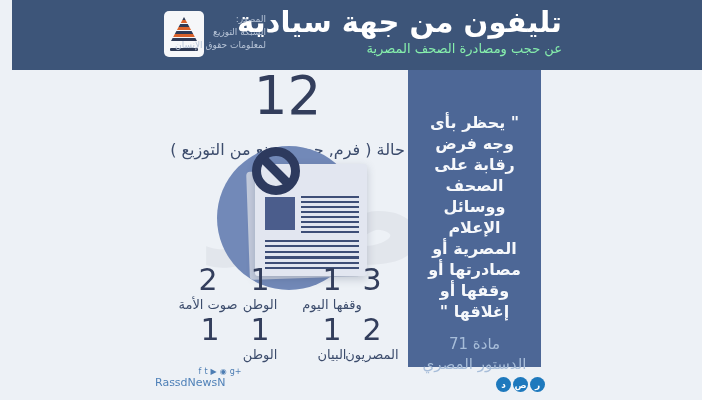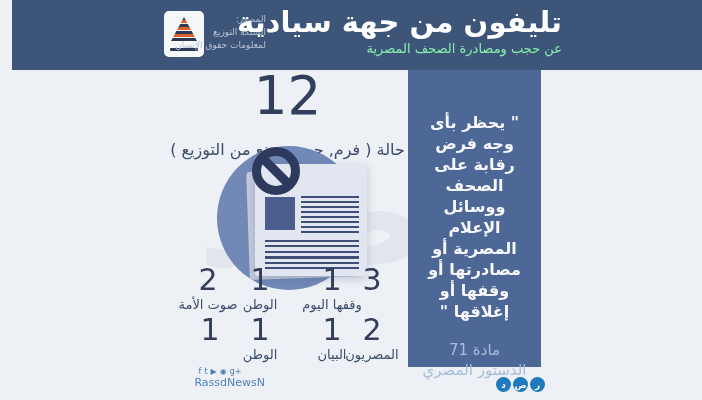--- a/index.html
+++ b/index.html
@@ -43,26 +43,26 @@
 
   
   .stat{position:absolute;width:96px;text-align:center;z-index:2;}
   .stat-num{color:#333e5c;font-size:30px;line-height:30px;font-weight:500;}
   .stat-label{color:#3c4c6c;font-size:13px;line-height:15px;margin-top:2px;direction:rtl;white-space:nowrap;}
 
   
   .quote-panel{position:absolute;left:408px;top:70px;width:133px;height:297px;background:#4d6796;z-index:2;
     box-sizing:border-box;padding:42px 8px 0 8px;direction:rtl;text-align:center;}
   .quote-text{color:#f6f8fb;font-size:16px;font-weight:bold;line-height:21px;}
-  .quote-attr{margin-top:18px;color:#a7bdd9;font-size:15px;line-height:20px;}
+  .quote-attr{margin-top:12px;color:#a7bdd9;font-size:15px;line-height:20px;}
 
   
   .social-row{position:absolute;left:190px;top:367px;width:60px;display:flex;gap:3px;justify-content:center;
     color:#4d7db3;font-size:8px;line-height:9px;}
-  .handle{position:absolute;left:155px;top:376px;width:110px;text-align:right;color:#4f81b8;font-size:11px;line-height:13px;}
+  .handle{position:absolute;left:155px;top:376px;width:110px;text-align:left;color:#4f81b8;font-size:11px;line-height:13px;}
   .rassd-badges{position:absolute;left:496px;top:377px;display:flex;gap:2px;z-index:3;}
   .rassd-badge{width:15px;height:15px;border-radius:50%;background:#1e79bd;color:#ffffff;
     font-size:9px;font-weight:bold;display:flex;align-items:center;justify-content:center;}
 </style>
 </head>
 <body>
 
 <div class="canvas">
 
   <div class="header">

